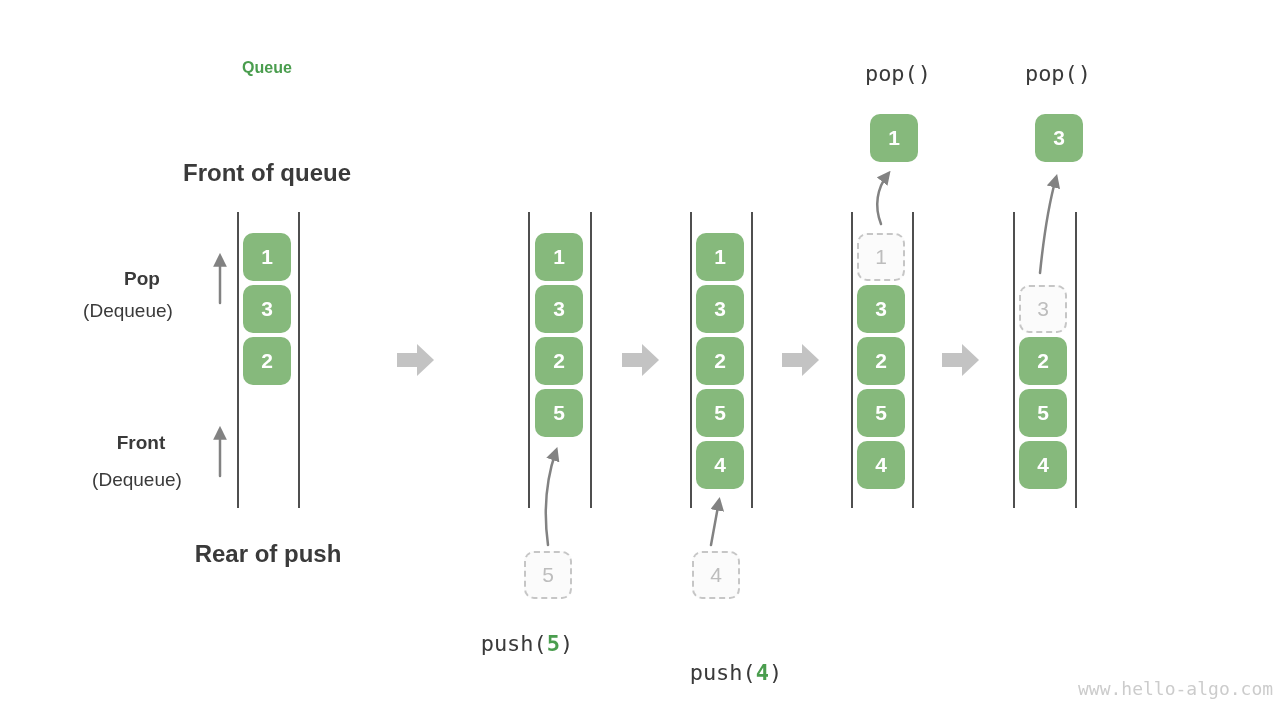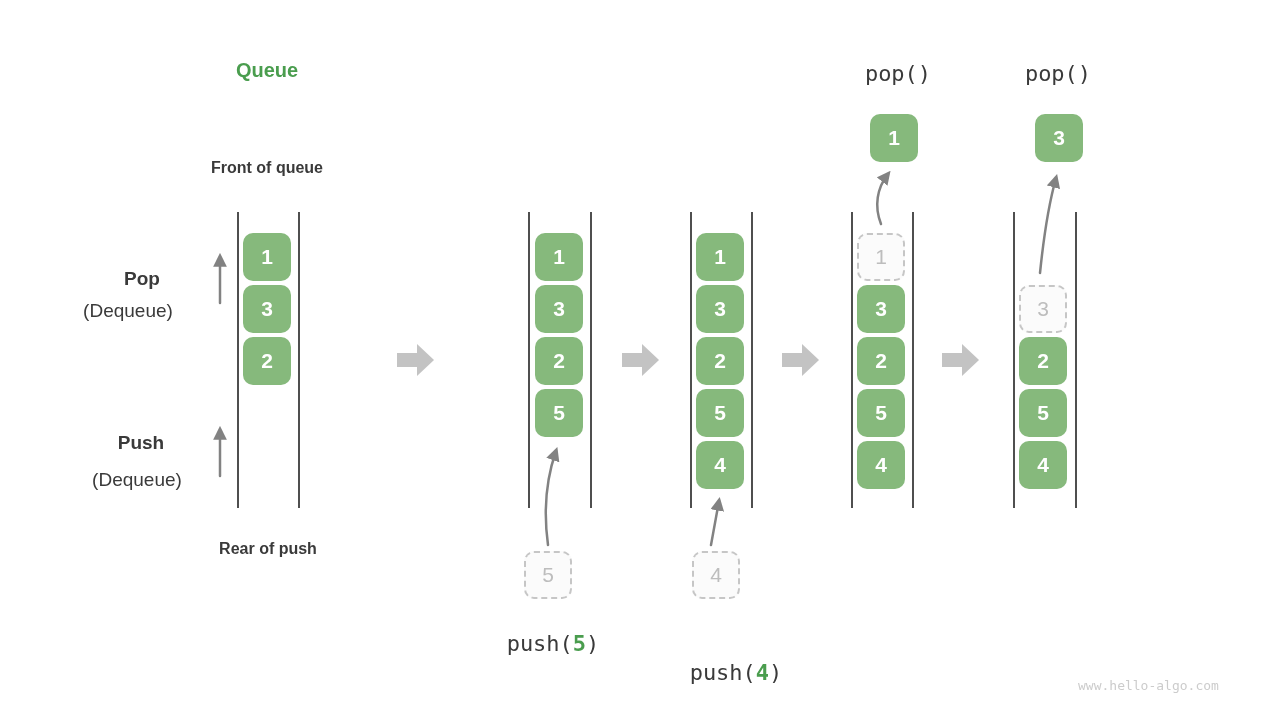--- a/index.html
+++ b/index.html
@@ -14,65 +14,65 @@
     background:var(--box-green,#86b97c); color:var(--box-text,#ffffff);
     font-weight:700; font-size:21px;
     display:flex; align-items:center; justify-content:center;
   }
   .qbox.dashed {
     background:var(--dashed-bg,#fbfbfb);
     border:2px dashed var(--dashed-border,#c6c6c6);
     color:var(--dashed-text,#bdbdbd); font-weight:400;
   }
   .lbl { position:absolute; transform:translateX(-50%); white-space:nowrap; color:var(--text-dark,#3a3a3a); }
-  .title { font-size:20px; font-weight:700; color:var(--title-green,#4a9d4e); }
-  .big { font-size:16px; font-weight:700;text-align:right; }
+  .title { font-size:16px; font-weight:700; color:var(--title-green,#4a9d4e); }
+  .big { font-size:24px; font-weight:700;text-align:right; }
   .med { font-size:19px; font-weight:700; }
   .med-reg { font-size:19px; font-weight:400; }
   .mono-op {
     position:absolute; transform:translateX(-50%); white-space:nowrap;
     font-family:"DejaVu Sans Mono","Liberation Mono",monospace;
     font-size:22px; color:var(--text-dark,#3d3d3d);
   }
   .mono-op .arg { color:var(--op-arg-green,#4a9d4e); font-weight:700; }
   .watermark {
     position:absolute; font-family:"DejaVu Sans Mono","Liberation Mono",monospace;
-    font-size:13px; color:var(--watermark-gray,#cccccc);
+    font-size:18px; color:var(--watermark-gray,#cccccc);
   }
   #arrow-layer { position:absolute; left:0; top:0; pointer-events:none; }
   .thin-arrow { fill:none; stroke:var(--thin-arrow,#828282); stroke-width:2.5; stroke-linecap:round; }
   .block-arrow { fill:var(--block-arrow,#c3c3c3); }
 </style>
 </head>
 <body>
 
 <div id="canvas">
   <div class="lbl title" style="left:267px; top:59px">Queue</div>
   <div class="lbl big" style="left:267px; top:159px">Front of queue</div>
   <div class="lbl med" style="left:142px; top:268px">Pop</div>
   <div class="lbl med-reg" style="left:128px; top:300px">(Dequeue)</div>
-  <div class="lbl med" style="left:141px; top:432px">Push</div>
+  <div class="lbl med" style="left:141px; top:432px">Front</div>
   <div class="lbl med-reg" style="left:137px; top:469px">(Dequeue)</div>
   <div class="lbl big" style="left:268px; top:540px">Rear of push</div>
   <div class="watermark" style="left:1078px; top:678px">www.hello-algo.com</div>
 
   <div id="states">
       <div class="vline" style="left: 237px; top: 212px; height: 296px;"></div>
       <div class="vline" style="left: 298px; top: 212px; height: 296px;"></div>
       <div class="qbox" style="left: 243px; top: 233px;">1</div>
       <div class="qbox" style="left: 243px; top: 285px;">3</div>
       <div class="qbox" style="left: 243px; top: 337px;">2</div>
       <div class="vline" style="left: 528px; top: 212px; height: 296px;"></div>
       <div class="vline" style="left: 590px; top: 212px; height: 296px;"></div>
       <div class="qbox" style="left: 535px; top: 233px;">1</div>
       <div class="qbox" style="left: 535px; top: 285px;">3</div>
       <div class="qbox" style="left: 535px; top: 337px;">2</div>
       <div class="qbox" style="left: 535px; top: 389px;">5</div>
       <div class="qbox dashed" style="left: 524px; top: 551px;">5</div>
-      <div class="mono-op" style="left: 553px; top: 631px;"><span>push(</span><span class="arg">5</span><span>)</span></div>
+      <div class="mono-op" style="left: 527px; top: 631px;"><span>push(</span><span class="arg">5</span><span>)</span></div>
       <div class="vline" style="left: 690px; top: 212px; height: 296px;"></div>
       <div class="vline" style="left: 751px; top: 212px; height: 296px;"></div>
       <div class="qbox" style="left: 696px; top: 233px;">1</div>
       <div class="qbox" style="left: 696px; top: 285px;">3</div>
       <div class="qbox" style="left: 696px; top: 337px;">2</div>
       <div class="qbox" style="left: 696px; top: 389px;">5</div>
       <div class="qbox" style="left: 696px; top: 441px;">4</div>
       <div class="qbox dashed" style="left: 692px; top: 551px;">4</div>
       <div class="mono-op" style="left: 728px; top: 660px; margin-left: 8px;"><span>push(</span><span class="arg">4</span><span>)</span></div>
       <div class="vline" style="left: 851px; top: 212px; height: 296px;"></div>

